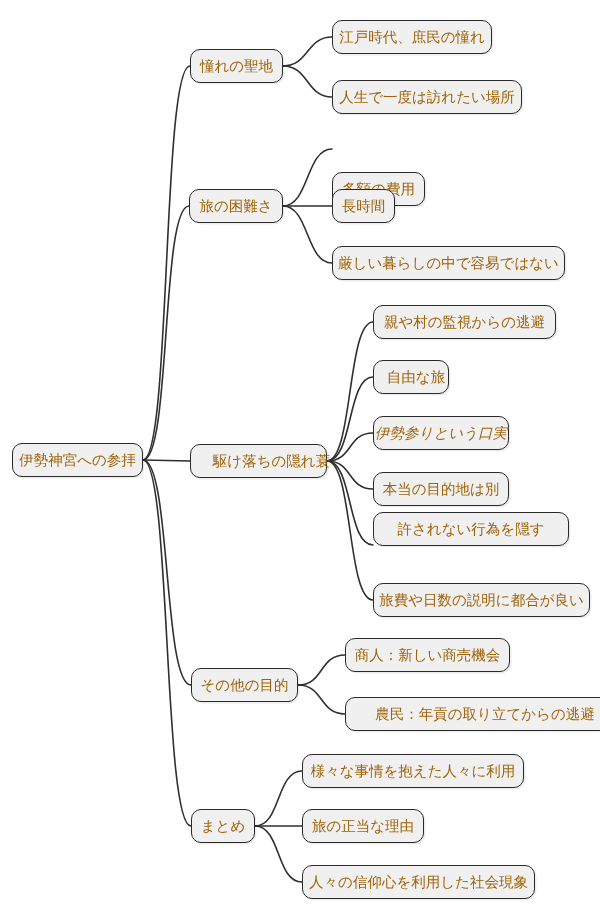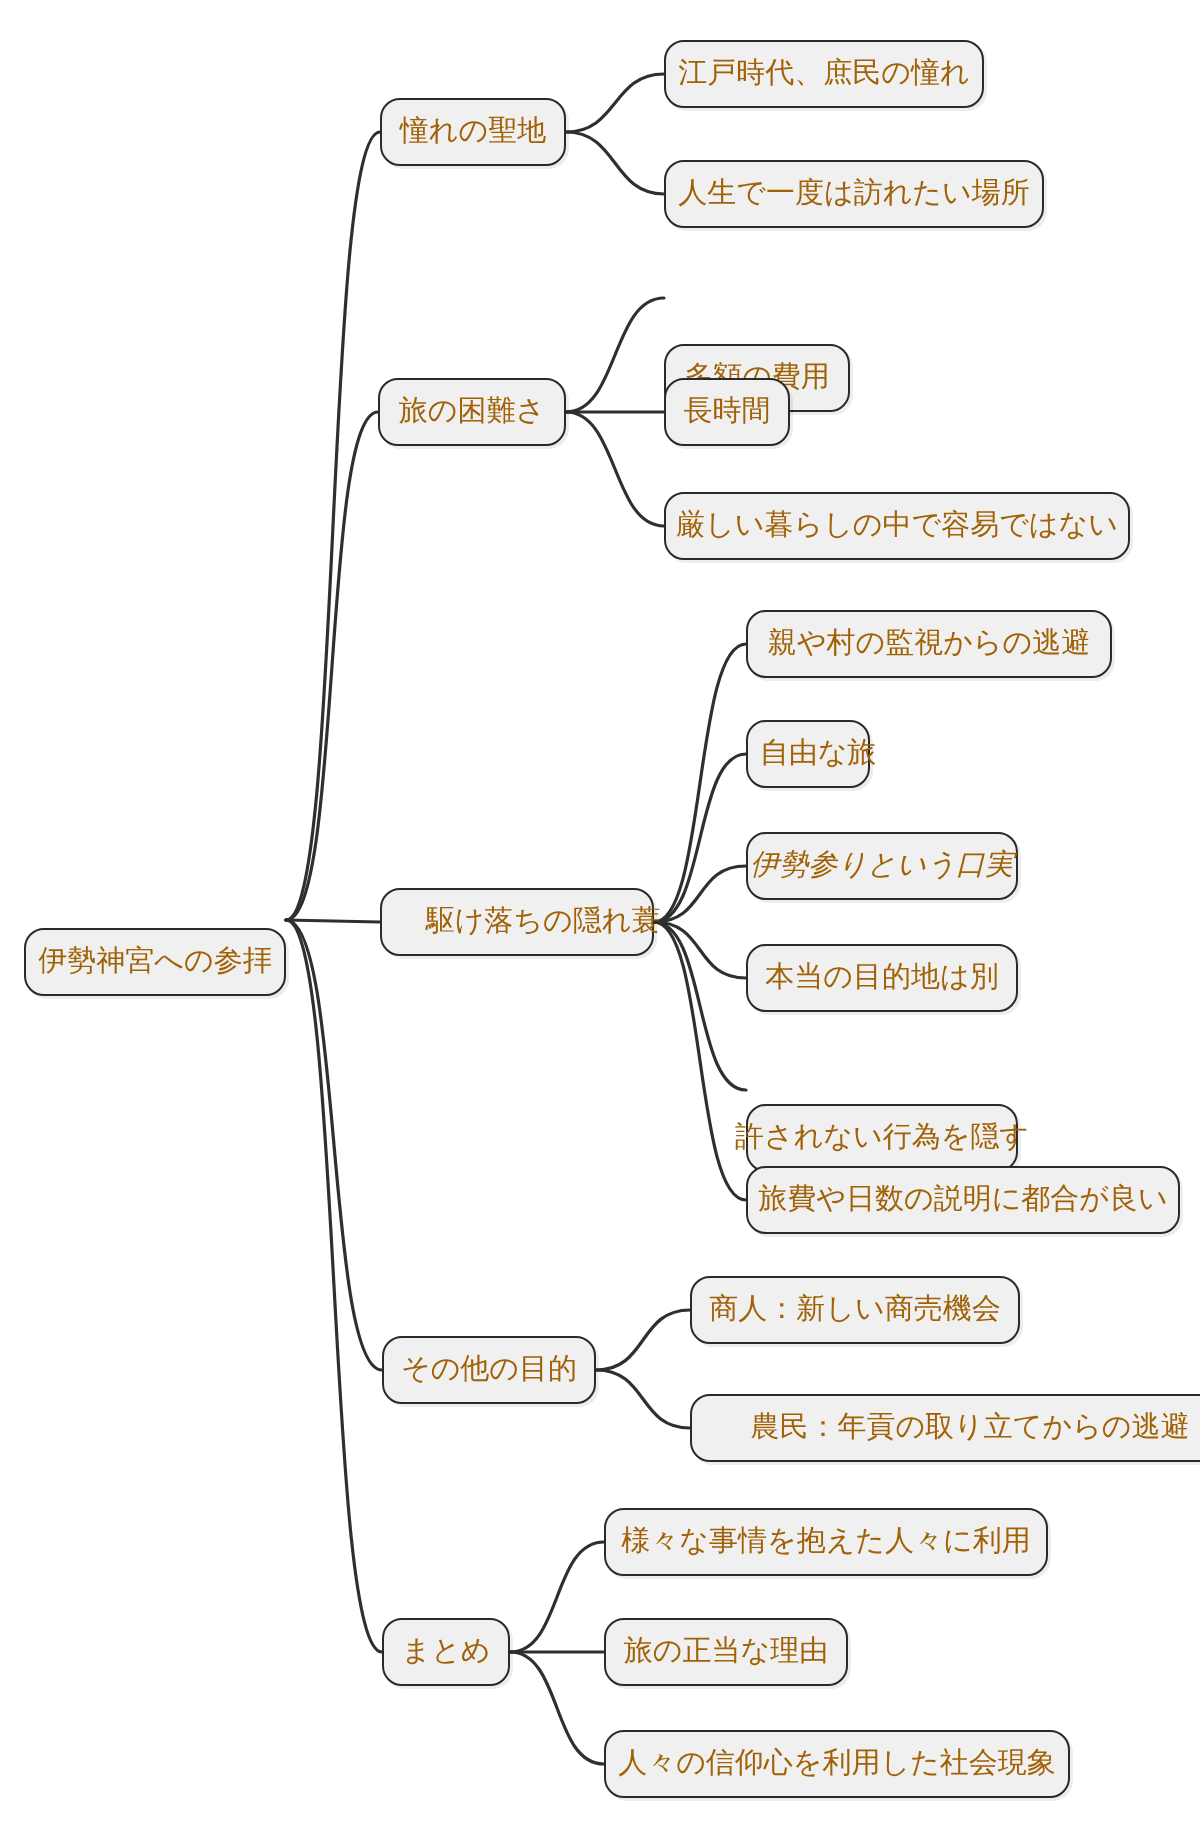--- a/index.html
+++ b/index.html
@@ -73,40 +73,40 @@
     <path d="M327,461 C353,461 347,600 373,600"></path>
 
     <path d="M298,685 C324,685 319,655 345,655"></path>
     <path d="M298,685 C324,685 319,714 345,714"></path>
 
     <path d="M255,826 C281,826 276,771 302,771"></path>
     <path d="M255,826 L302,826"></path>
     <path d="M255,826 C281,826 276,882 302,882"></path>
   </svg>
 
-  <div class="node" style="left:12px; top:443px; width:131px;margin-top:21px;">伊勢神宮への参拝</div>
+  <div class="node" style="left:12px; top:443px; width:131px;">伊勢神宮への参拝</div>
 
   <div class="node" style="left:190px; top:49px; width:93px;">憧れの聖地</div>
   <div class="node" style="left:189px; top:189px; width:94px;">旅の困難さ</div>
   <div class="node" style="left:190px; top:444px; width:137px;padding-left:26px;">駆け落ちの隠れ蓑</div>
   <div class="node" style="left:191px; top:668px; width:107px;">その他の目的</div>
   <div class="node" style="left:191px; top:809px; width:64px;">まとめ</div>
 
   <div class="node" style="left:332px; top:20px; width:160px;">江戸時代、庶民の憧れ</div>
   <div class="node" style="left:332px; top:80px; width:190px;">人生で一度は訪れたい場所</div>
 
   <div class="node" style="left:332px; top:132px; width:93px;margin-top:40px;">多額の費用</div>
   <div class="node" style="left:332px; top:189px; width:63px;">長時間</div>
   <div class="node" style="left:332px; top:246px; width:233px;">厳しい暮らしの中で容易ではない</div>
 
   <div class="node" style="left:373px; top:305px; width:183px;">親や村の監視からの逃避</div>
-  <div class="node" style="left:373px; top:360px; width:62px;padding-left:10px;">自由な旅</div>
+  <div class="node" style="left:373px; top:360px; width:76px;padding-left:10px;">自由な旅</div>
   <div class="node" style="left:373px; top:416px; width:136px;font-style:italic;">伊勢参りという口実</div>
   <div class="node" style="left:373px; top:472px; width:136px;">本当の目的地は別</div>
-  <div class="node" style="left:373px; top:512px; width:136px;margin-top:40px;">許されない行為を隠す</div>
+  <div class="node" style="left:373px; top:512px; width:196px;">許されない行為を隠す</div>
   <div class="node" style="left:373px; top:583px; width:217px;">旅費や日数の説明に都合が良い</div>
 
   <div class="node" style="left:345px; top:638px; width:165px;">商人：新しい商売機会</div>
   <div class="node" style="left:345px; top:697px; width:280px;">農民：年貢の取り立てからの逃避</div>
 
   <div class="node" style="left:302px; top:754px; width:222px;">様々な事情を抱えた人々に利用</div>
   <div class="node" style="left:302px; top:809px; width:122px;">旅の正当な理由</div>
   <div class="node" style="left:302px; top:865px; width:233px;">人々の信仰心を利用した社会現象</div>
 
 </div>

